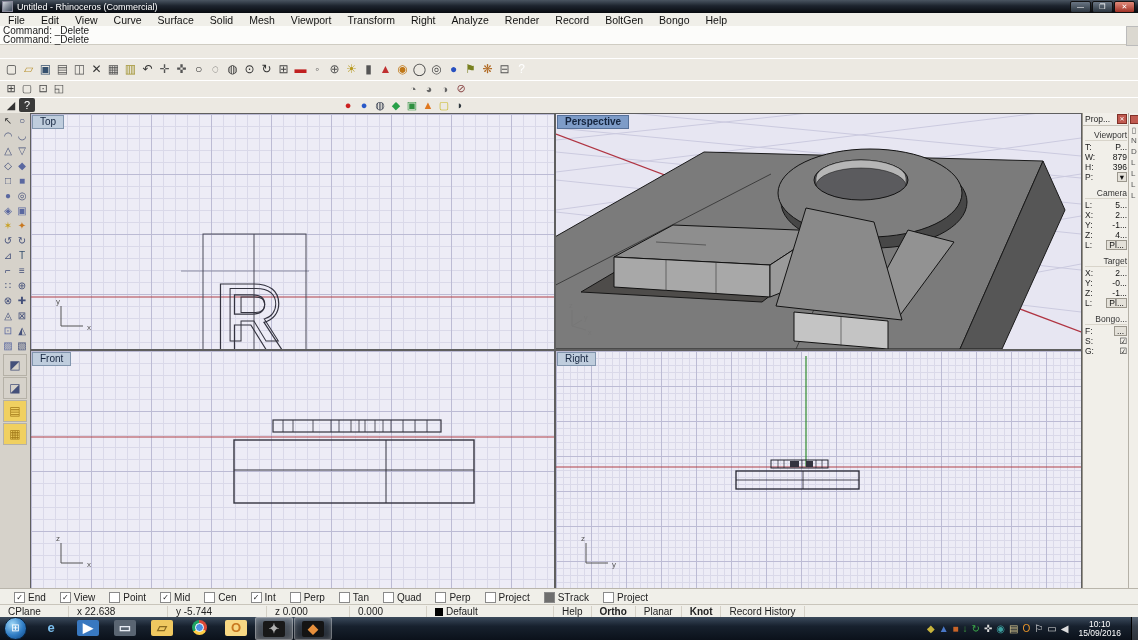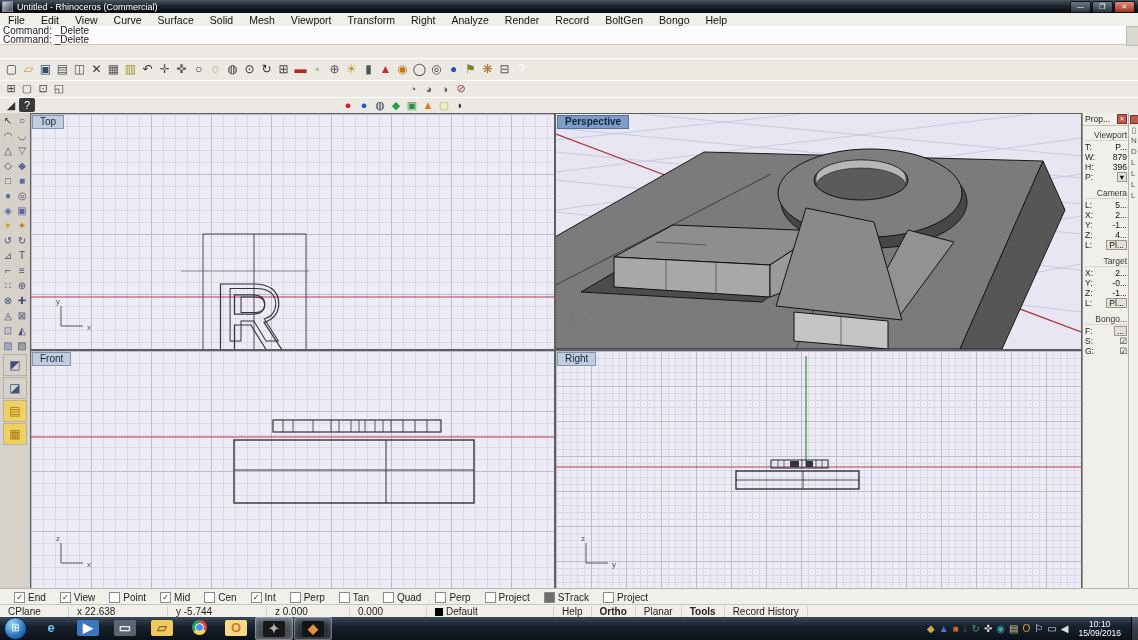--- a/index.html
+++ b/index.html
@@ -545,21 +545,21 @@
   <div id="statusbar" class="abs">
     <span class="sseg" style="width:52px;">CPlane</span>
     <span class="sseg" style="width:82px;">x 22.638</span>
     <span class="sseg" style="width:82px;">y -5.744</span>
     <span class="sseg" style="width:66px;">z 0.000</span>
     <span class="sseg" style="width:60px;">0.000</span>
     <span class="sseg" style="width:110px;"><span id="layersw"></span><span>Default</span></span>
     <span class="sseg">Help</span>
     <span class="sseg b">Ortho</span>
     <span class="sseg">Planar</span>
-    <span class="sseg b">Tools</span>
+    <span class="sseg b">Knot</span>
     <span class="sseg">Record History</span>
   </div>
 
   <div id="taskbar" class="abs">
     <div id="orb">⊞</div>
     <div style="display:flex;">
         <div class="tapp">
         <span class="tglyph" style="color: rgb(124, 192, 240); background-color: transparent;">e</span>
       </div>
         <div class="tapp">

